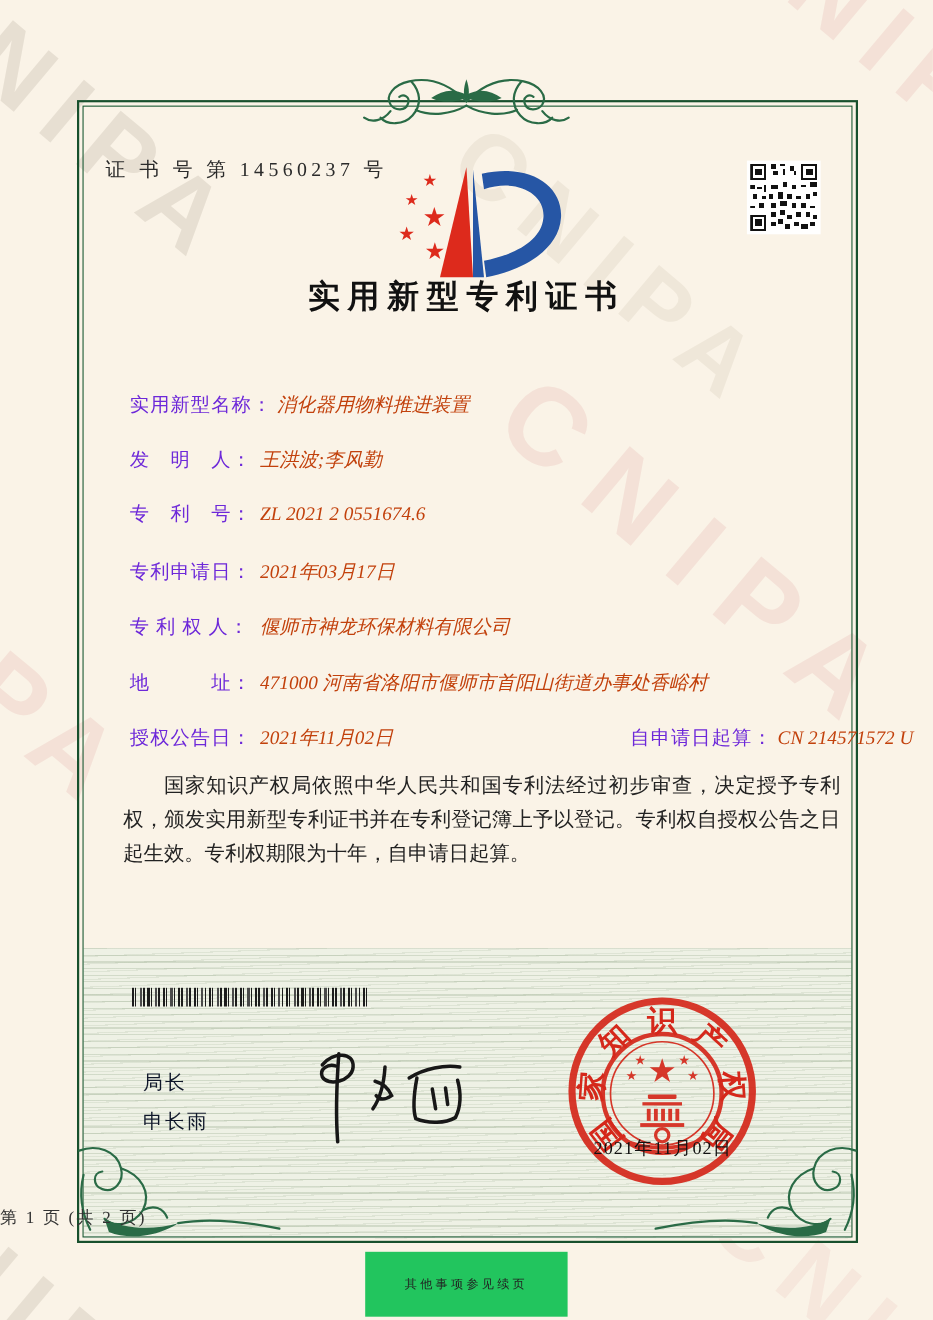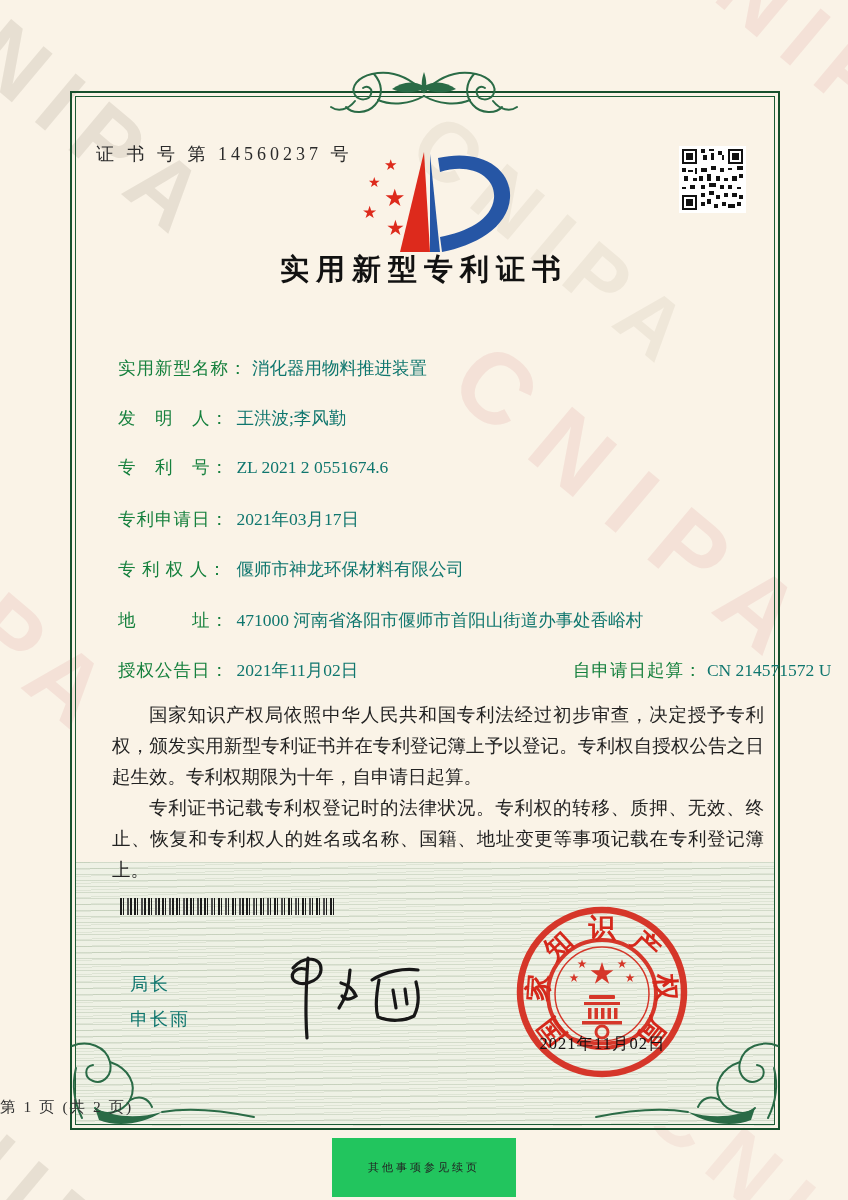--- a/index.html
+++ b/index.html
@@ -50,37 +50,37 @@
 
   .qr { left:679px; top:146px; width:67px; height:67px; background:#fff; padding:3px; }
   .qr svg { width:100%; height:100%; display:block; }
 
   .title {
     left:0; right:0; top:250px; text-align:center;
     font-size:29px; font-weight:bold; letter-spacing:7px; color:#111;
   }
 
   .row { position:absolute; left:118px; font-size:17.5px; white-space:nowrap; }
-  .row .lbl { display:inline-block; min-width:114px; letter-spacing:1px; color:#15803d; }
-  .row .val { color:#0f766e; }
+  .row .lbl { display:inline-block; min-width:114px; letter-spacing:1px; color:#6d28d9; }
+  .row .val { color:#c2410c;font-style:italic; }
   .row2 { position:absolute; left:455px; top:0; }
 
   .paras { left:112px; top:700px; width:652px; font-size:18.5px; line-height:31px; color:#222; text-align:justify; }
   .paras p { text-indent:2em; }
 
   .barcode {
     left:120px; top:898px; width:216px; height:17px;
     background:repeating-linear-gradient(90deg,
       #1c1c1c 0 2px, rgba(0,0,0,0) 2px 3px,
       #1c1c1c 3px 4px, rgba(0,0,0,0) 4px 7px,
       #4a4a4a 7px 9px, rgba(0,0,0,0) 9px 10px,
       #1c1c1c 10px 11.5px, rgba(0,0,0,0) 11.5px 14px);
   }
 
-  .director { left:130px; top:972px; font-family:"Liberation Sans","DejaVu Sans",sans-serif; font-size:18px; color:#0f766e; }
+  .director { left:130px; top:972px; font-family:"Liberation Sans","DejaVu Sans",sans-serif; font-size:18px; color:#0f172a; }
   .director div { margin-bottom:11px; letter-spacing:2px; }
 
   .sig { left:238px; top:938px; width:210px; height:110px; }
 
   .seal { left:512px; top:902px; width:180px; height:180px; }
   .seal svg { position:absolute; inset:0; }
   .sc {
     position:absolute; left:90px; top:90px; width:30px; height:30px; margin-left:-15px; margin-top:-15px;
     font-size:27px; font-weight:bold; color:#d5281b; text-align:center; line-height:30px;
   }
@@ -212,21 +212,20 @@
   <span class="lbl">授权公告日：</span>
   <span class="val">2021年11月02日</span>
   <span class="row2">
     <span class="lbl" style="min-width:0">自申请日起算：</span>
     <span class="val">CN 214571572 U</span>
   </span>
 </div>
 
 <div class="abs content paras">
   <p>国家知识产权局依照中华人民共和国专利法经过初步审查，决定授予专利权，颁发实用新型专利证书并在专利登记簿上予以登记。专利权自授权公告之日起生效。专利权期限为十年，自申请日起算。</p>
-  <p>专利证书记载专利权登记时的法律状况。专利权的转移、质押、无效、终止、恢复和专利权人的姓名或名称、国籍、地址变更等事项记载在专利登记簿上。</p>
 </div>
 
 <div class="abs content barcode"></div>
 
 <div class="abs content director">
   <div>局长</div>
   <div>申长雨</div>
 </div>
 
 <svg class="abs content sig" viewBox="0 0 210 110">

